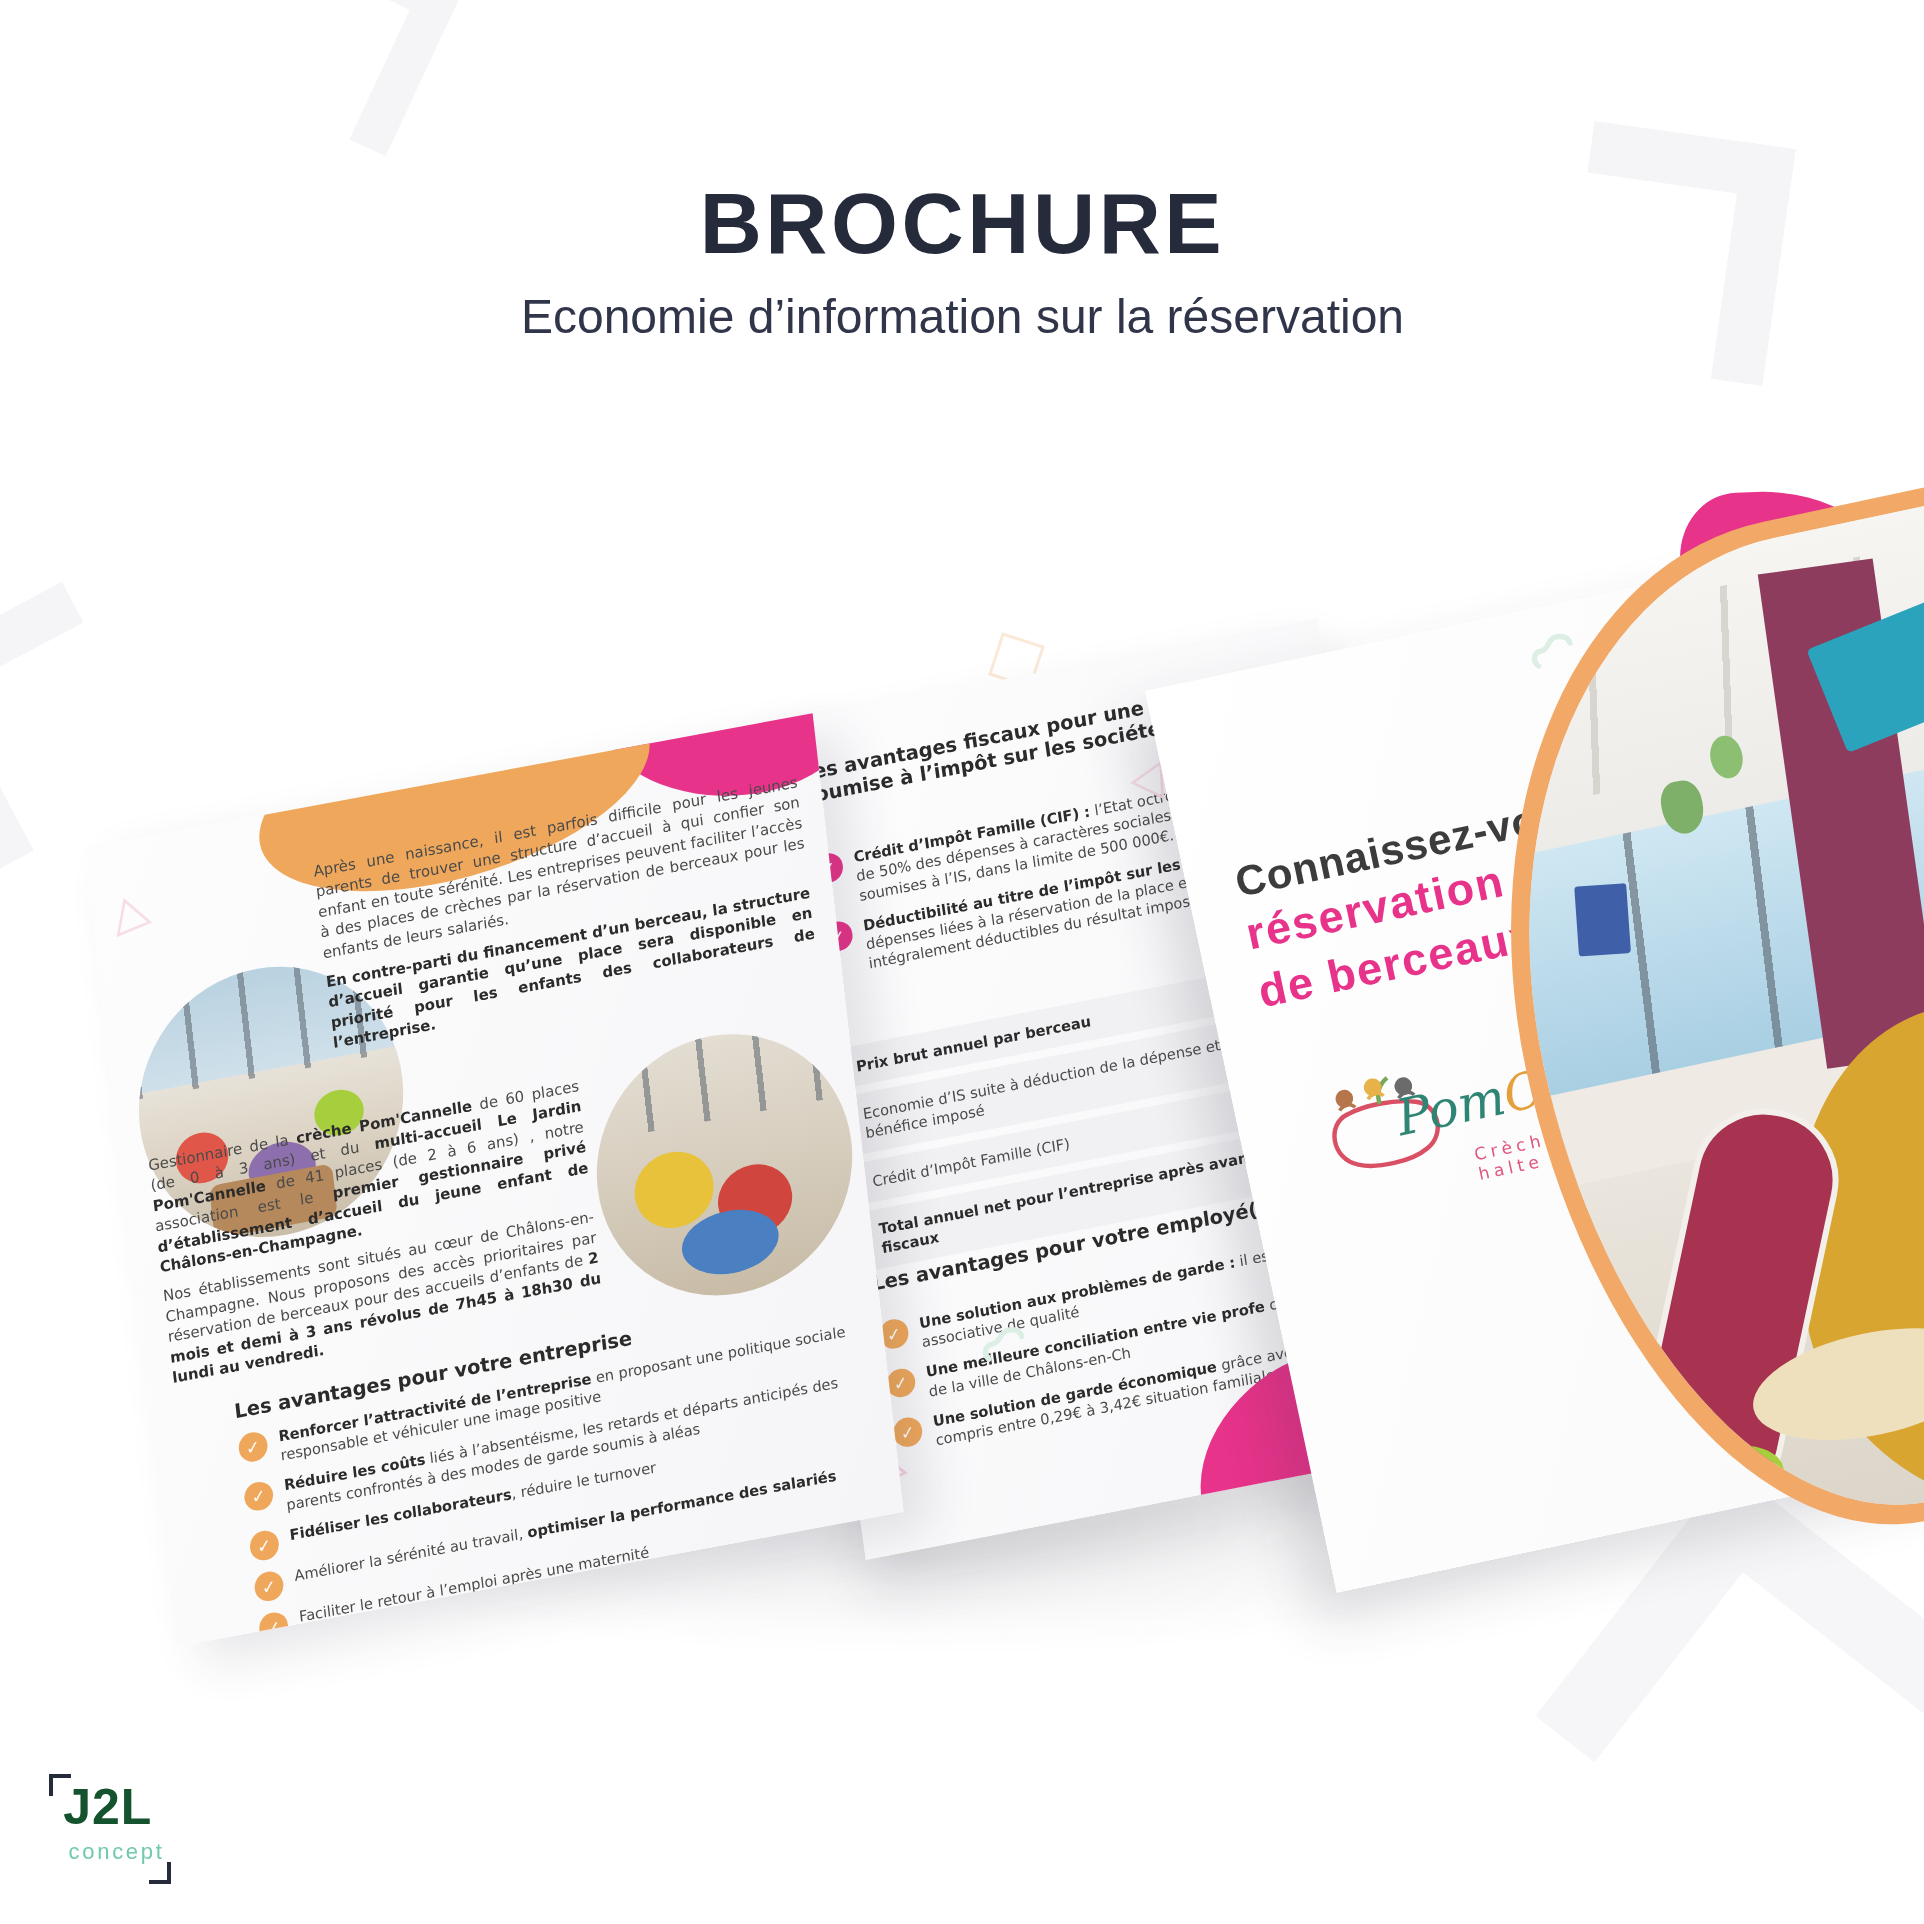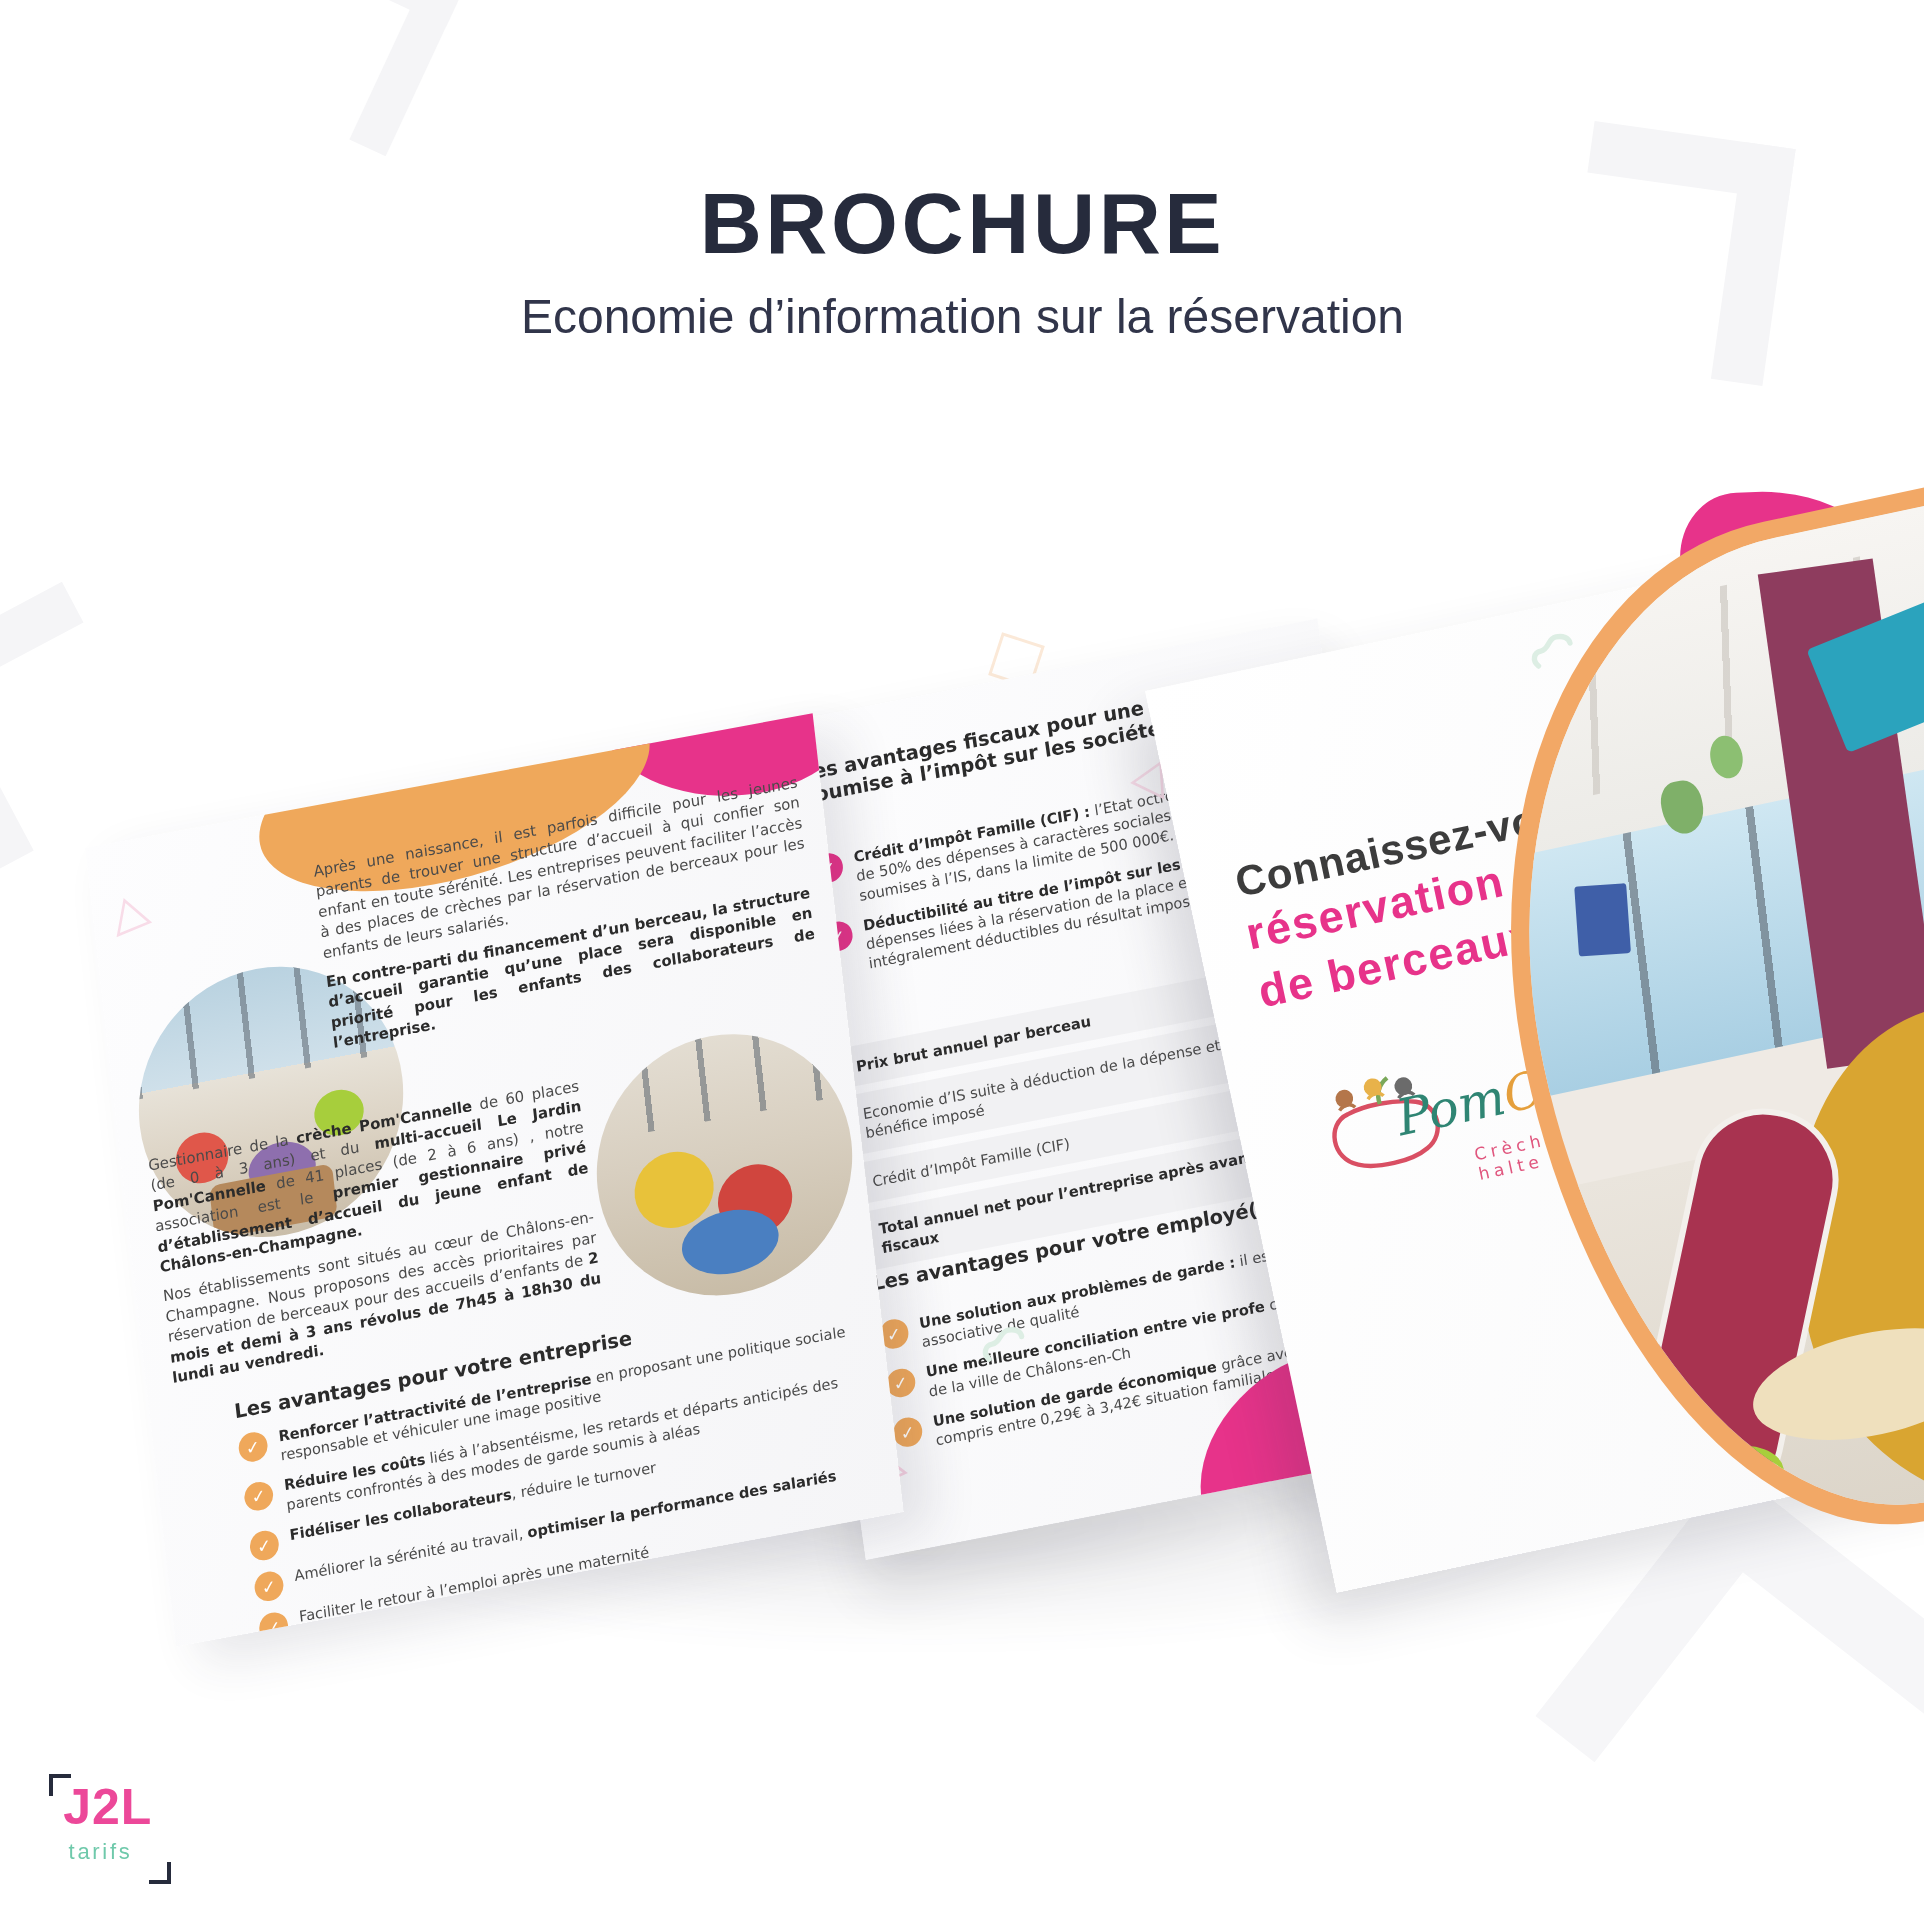--- a/index.html
+++ b/index.html
@@ -124,21 +124,21 @@
   .ph-floor{left:0;bottom:0;right:0;height:383px;background:linear-gradient(#eae5dd 0%,#dcd5c9 100%);}
   .ph-yellow{right:-62px;bottom:-36px;width:437px;height:517px;background:#d9a531;
     border-radius:45% 20% 0 55% / 50% 30% 0 45%;}
   .ph-slide{left:67px;bottom:27px;width:134px;height:392px;background:#a83350;border-radius:71px;
     transform:rotate(24deg);border:6.2px solid #f3f0ec;}
   .ph-table{left:134px;bottom:76px;width:241px;height:102px;background:#efe0bd;border-radius:50%;}
   .ph-stool1{left:49px;bottom:31px;width:102px;height:64px;background:#a7ce3c;border-radius:50%;}
   
   .j2l{position:absolute;left:49px;top:1769px;width:143px;height:120px;z-index:5;}
   .j2l-bl{position:absolute;left:0;top:5.3px;width:18px;height:18px;border-left:4.5px solid #262b3c;border-top:4.5px solid #262b3c;}
-  .j2l-text{position:absolute;left:14.3px;top:9px;font-family:"Liberation Sans",sans-serif;font-weight:700;font-size:50px;color:#ec4899;letter-spacing:0.9px;}
+  .j2l-text{position:absolute;left:14.3px;top:9px;font-family:"Liberation Sans",sans-serif;font-weight:700;font-size:50px;color:#14532d;letter-spacing:0.9px;}
   .j2l-sub{position:absolute;left:19.6px;top:70px;font-family:"Liberation Sans",sans-serif;font-size:22px;letter-spacing:2.7px;color:#6fc9ab;}
   .j2l-br{position:absolute;left:100px;top:93px;width:18px;height:18px;border-right:4.5px solid #262b3c;border-bottom:4.5px solid #262b3c;}
 </style>
 </head>
 <body>
 
 <div class="canvas">
 
   <div class="bg-bracket b1"></div>
   <div class="bg-bracket b2"></div>
@@ -311,18 +311,18 @@
         <div class="ph ph-table"></div>
         <div class="ph ph-stool1"></div>
 
       </div>
     </div>
   </div>
 
   <div class="j2l">
     <div class="j2l-bl"></div>
     <div class="j2l-text">J2L</div>
-    <div class="j2l-sub">tarifs</div>
+    <div class="j2l-sub">concept</div>
     <div class="j2l-br"></div>
   </div>
 
 </div>
 
 
 </body></html>

